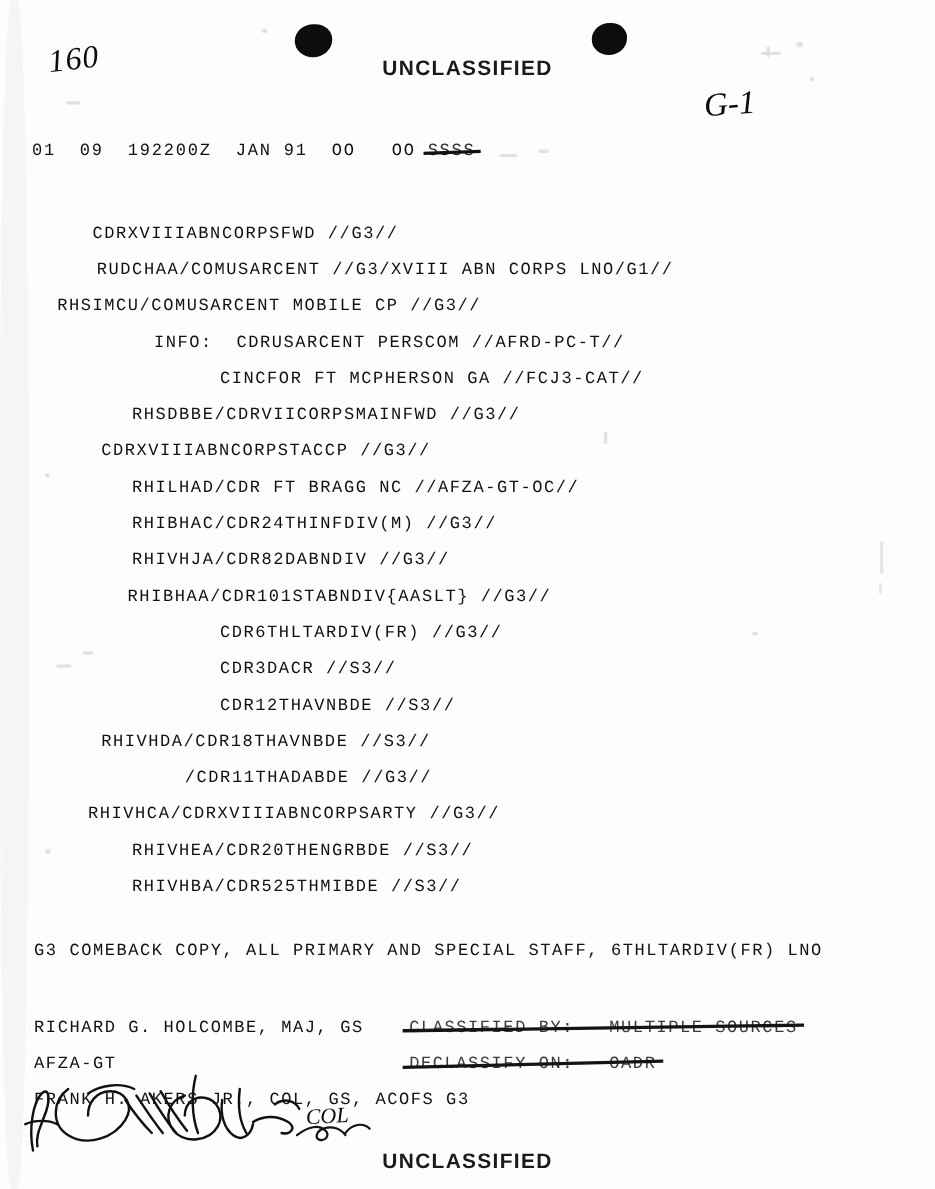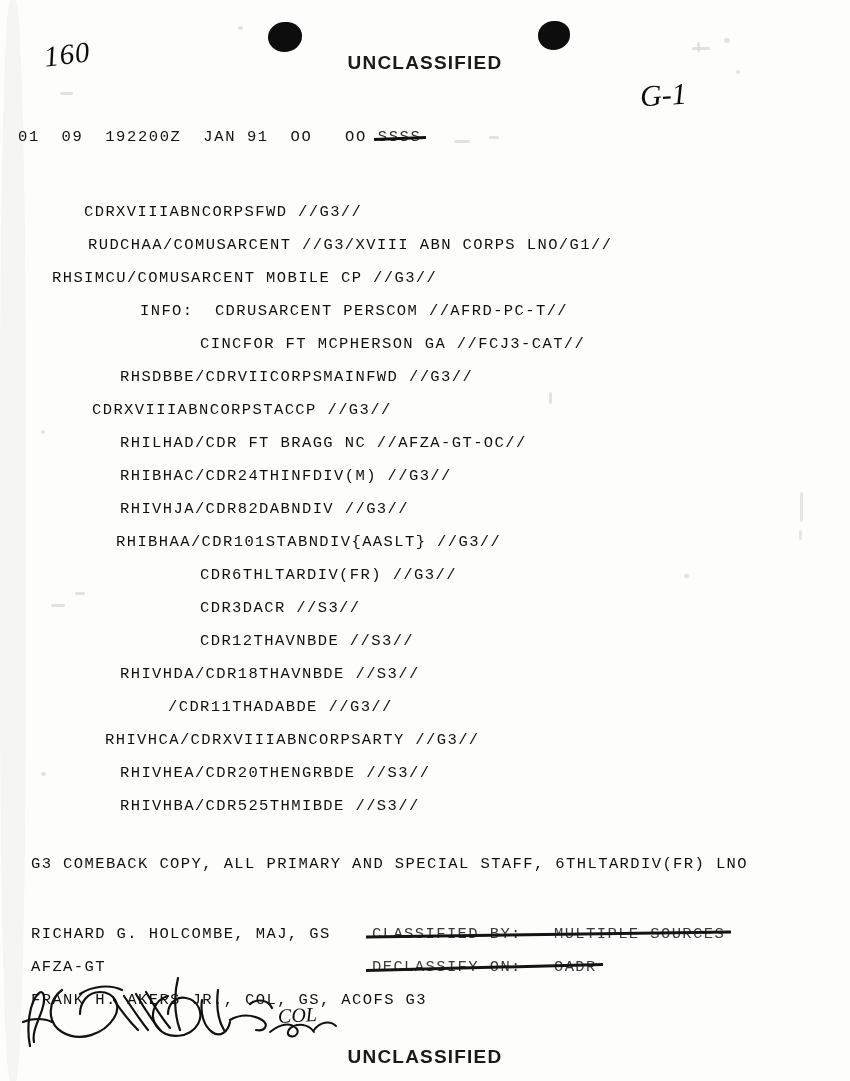--- a/index.html
+++ b/index.html
@@ -70,21 +70,21 @@
     transform: rotate(-7deg);
     letter-spacing: 1px;
   }
   .hand-g1 {
     left: 640px; top: 78px;
     font-size: 30px;
     transform: rotate(-4deg);
   }
   .dtg {
     position: absolute;
-    left: 18px; top: 128px;
+    left: 29px; top: 128px;
     font-size: 15.5px;
     letter-spacing: 1.6px;
     white-space: pre;
   }
   .struck {
     position: relative;
     color: #2a2a2a;
   }
   .struck::after {
     content: "";
@@ -197,23 +197,23 @@
       <div class="addr-line" style="padding-left: 200px;">CINCFOR FT MCPHERSON GA //FCJ3-CAT//</div>
       <div class="addr-line" style="padding-left: 120px;">RHSDBBE/CDRVIICORPSMAINFWD //G3//</div>
       <div class="addr-line" style="padding-left: 92px;">CDRXVIIIABNCORPSTACCP //G3//</div>
       <div class="addr-line" style="padding-left: 120px;">RHILHAD/CDR FT BRAGG NC //AFZA-GT-OC//</div>
       <div class="addr-line" style="padding-left: 120px;">RHIBHAC/CDR24THINFDIV(M) //G3//</div>
       <div class="addr-line" style="padding-left: 120px;">RHIVHJA/CDR82DABNDIV //G3//</div>
       <div class="addr-line" style="padding-left: 116px;">RHIBHAA/CDR101STABNDIV{AASLT} //G3//</div>
       <div class="addr-line" style="padding-left: 200px;">CDR6THLTARDIV(FR) //G3//</div>
       <div class="addr-line" style="padding-left: 200px;">CDR3DACR //S3//</div>
       <div class="addr-line" style="padding-left: 200px;">CDR12THAVNBDE //S3//</div>
-      <div class="addr-line" style="padding-left: 92px; margin-left: 28px;">RHIVHDA/CDR18THAVNBDE //S3//</div>
+      <div class="addr-line" style="padding-left: 92px;">RHIVHDA/CDR18THAVNBDE //S3//</div>
       <div class="addr-line" style="padding-left: 168px;">/CDR11THADABDE //G3//</div>
-      <div class="addr-line" style="padding-left: 105px;">RHIVHCA/CDRXVIIIABNCORPSARTY //G3//</div>
+      <div class="addr-line" style="padding-left: 80px;">RHIVHCA/CDRXVIIIABNCORPSARTY //G3//</div>
       <div class="addr-line" style="padding-left: 120px;">RHIVHEA/CDR20THENGRBDE //S3//</div>
       <div class="addr-line" style="padding-left: 120px;">RHIVHBA/CDR525THMIBDE //S3//</div>
     </div>
 
   <div class="body-note">G3 COMEBACK COPY, ALL PRIMARY AND SPECIAL STAFF, 6THLTARDIV(FR) LNO</div>
 
   <div class="sig-block"><span>RICHARD G. HOLCOMBE, MAJ, GS</span>
 <span>AFZA-GT</span>
 <span>FRANK H. AKERS JR., COL, GS, ACOFS G3</span></div>
 

